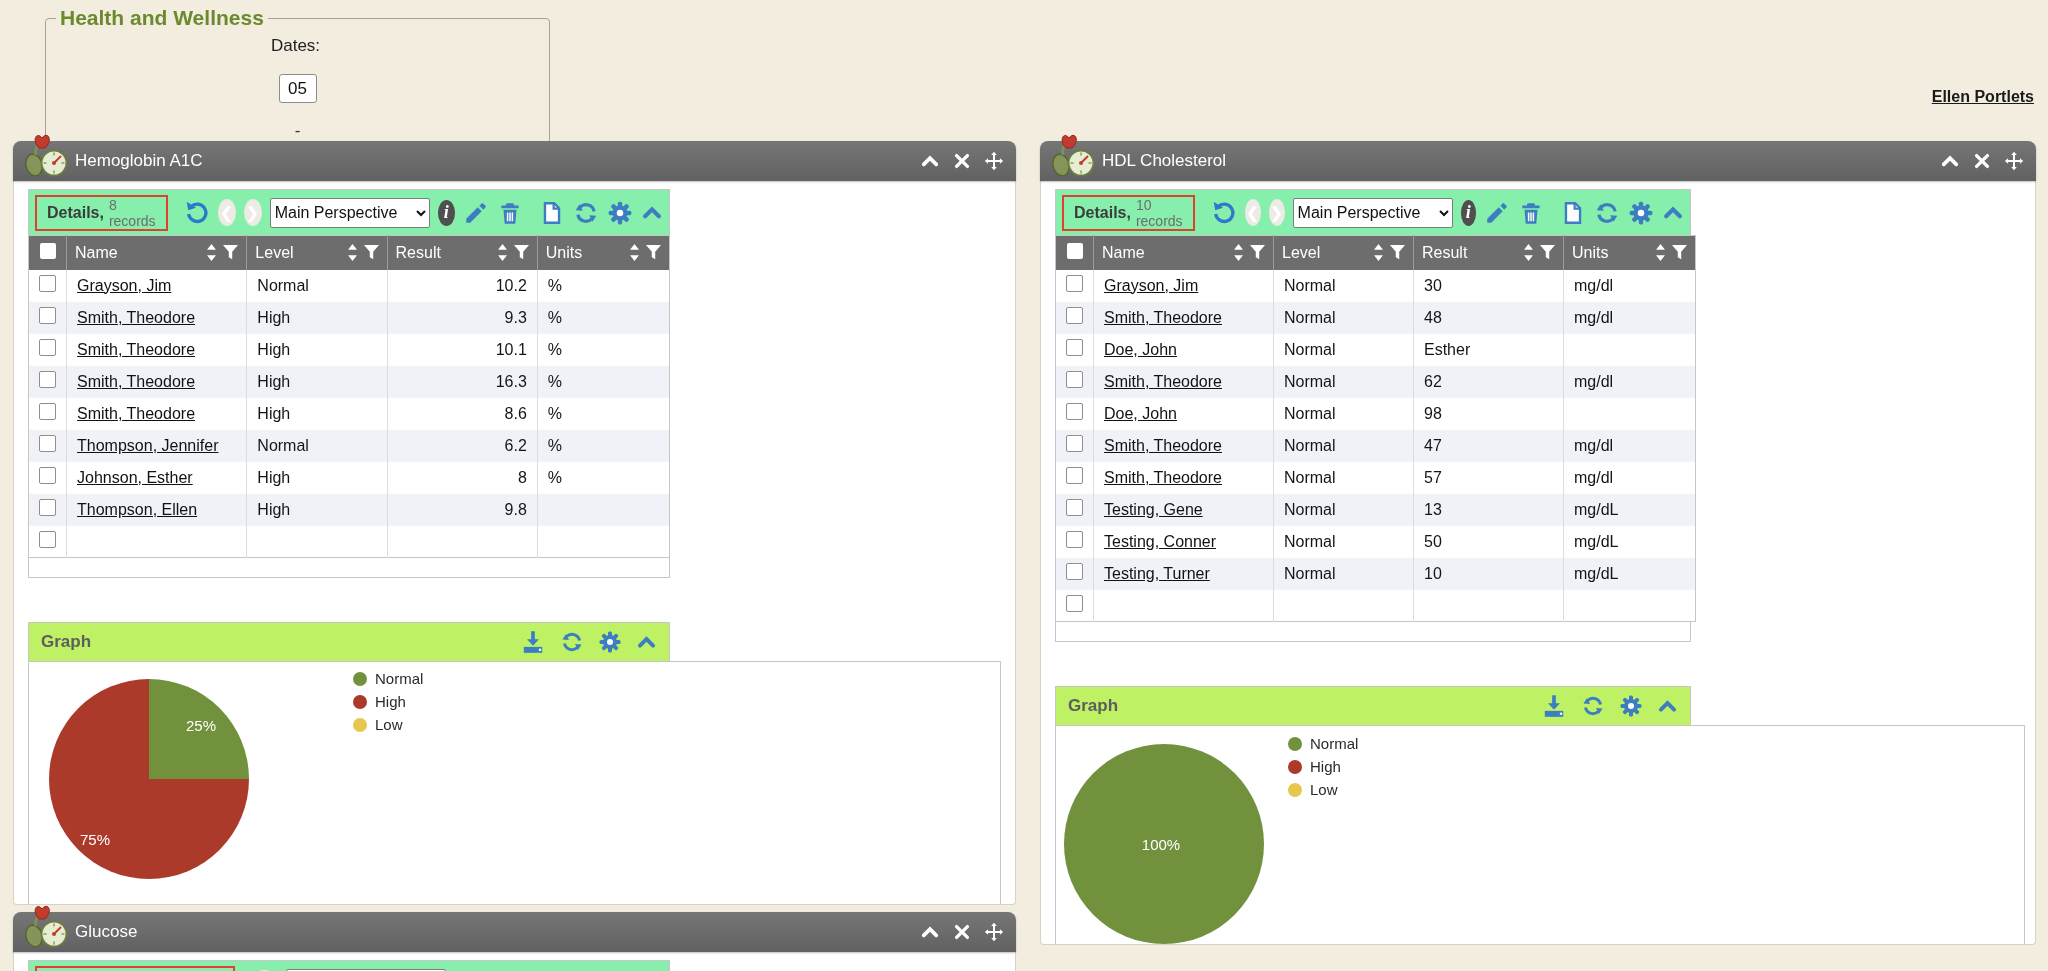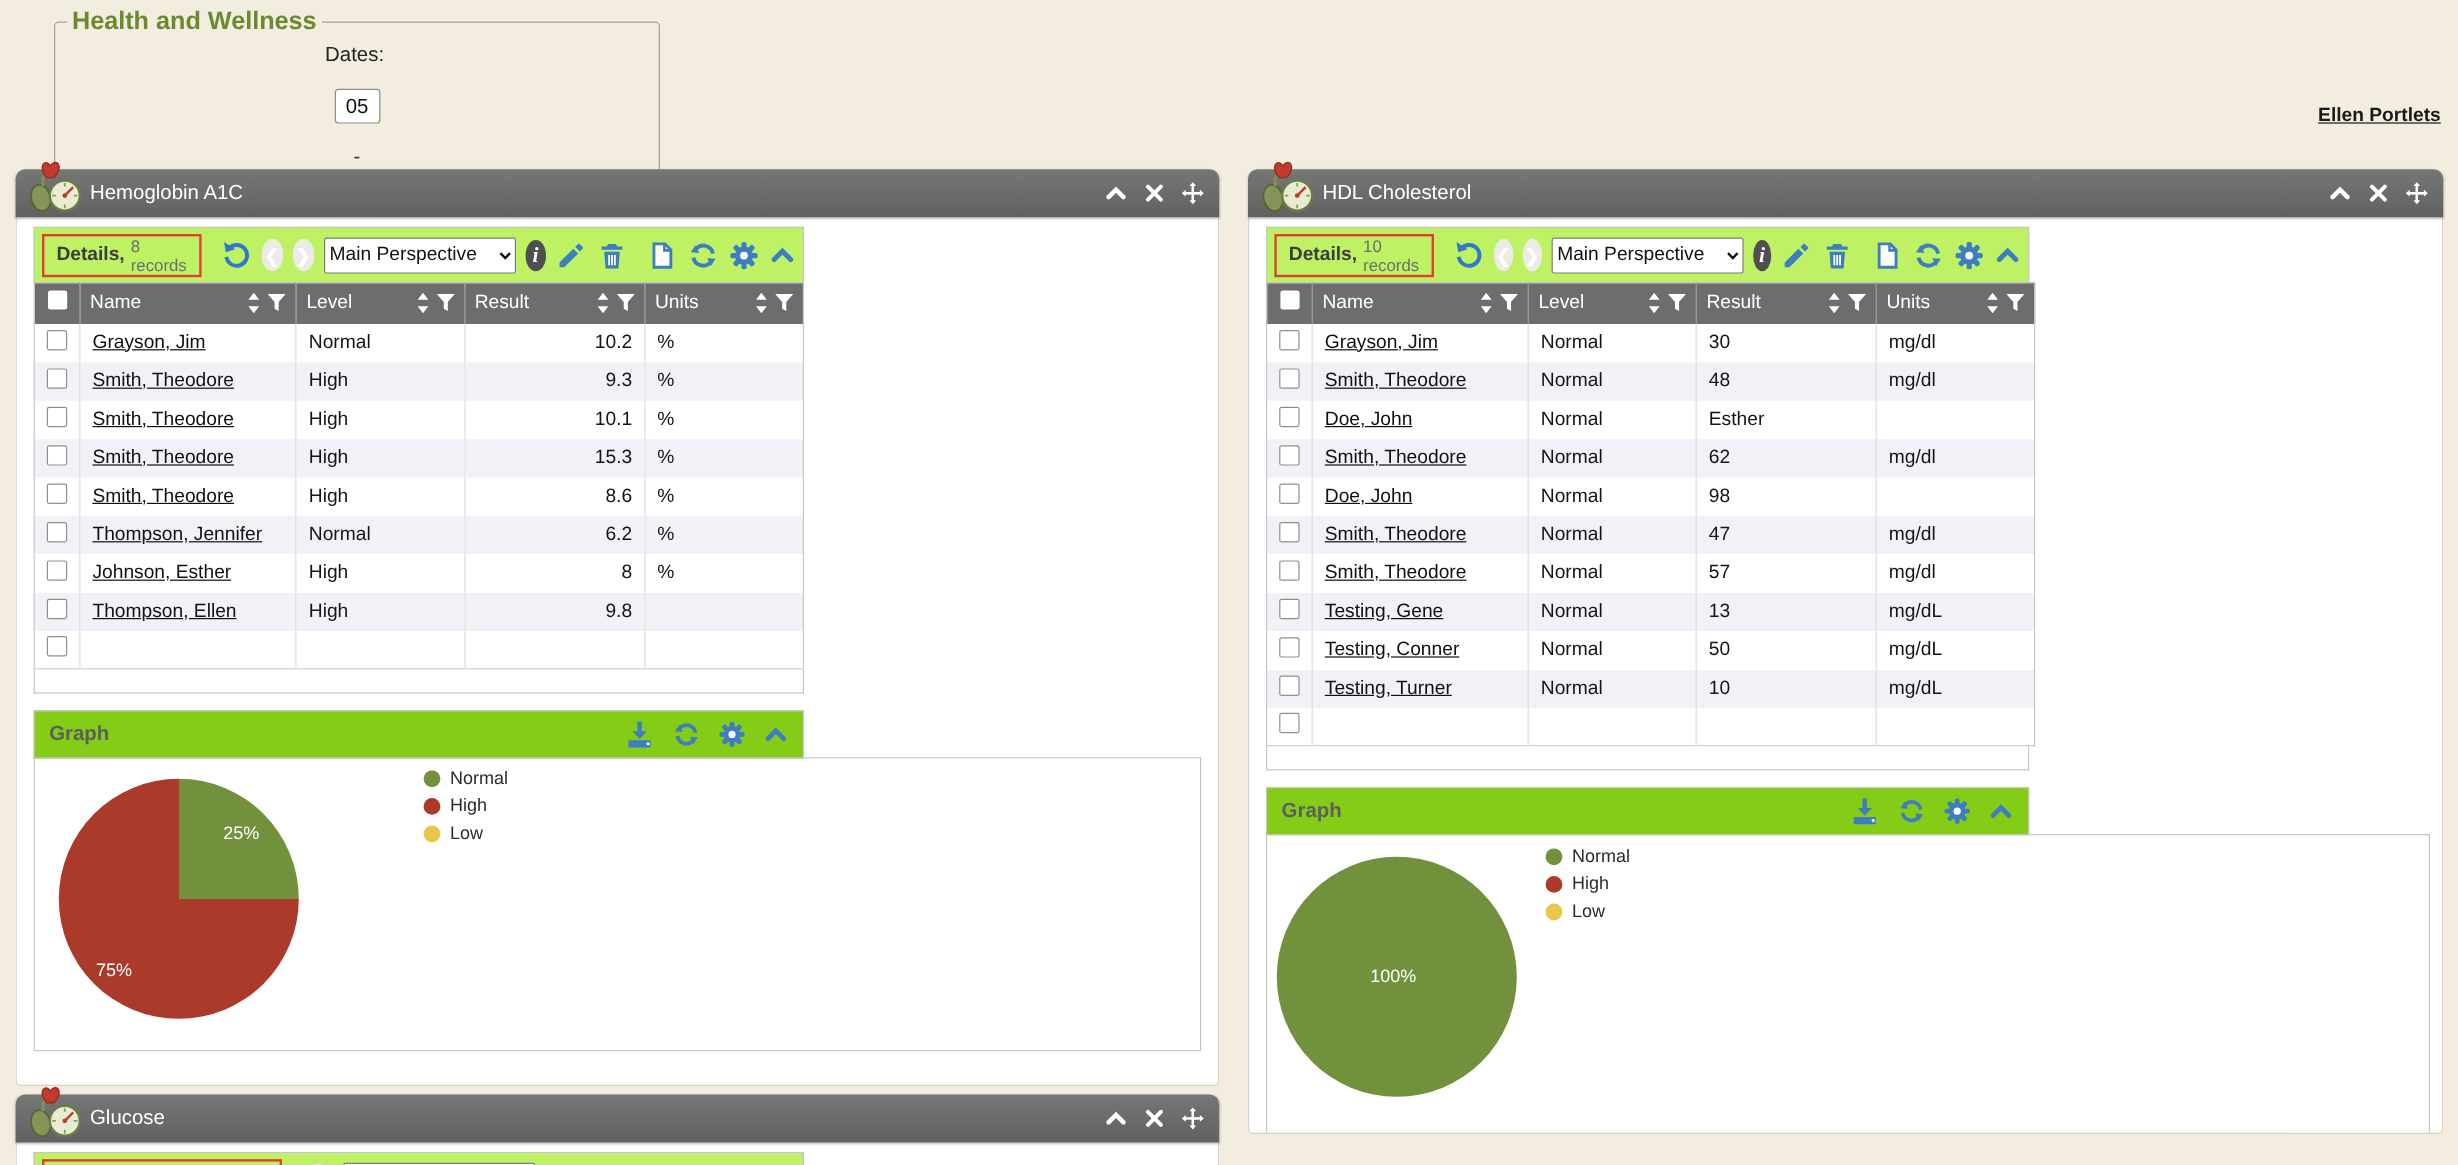--- a/index.html
+++ b/index.html
@@ -22,21 +22,21 @@
   
   .portlet { position:absolute; }
   .p-head { height:40px; background:linear-gradient(#767676,#616161); border-radius:8px 8px 0 0; display:flex; align-items:center; color:#fff; position:relative; padding-left:62px; box-shadow:0 1px 2px rgba(0,0,0,.25); }
   .p-title { font-size:17px; color:#fff; }
   .p-icon { position:absolute; left:10px; top:-9px; width:46px; height:48px; }
   .p-controls { position:absolute; right:12px; top:0; height:40px; display:flex; align-items:center; gap:12px; }
   .p-controls .wic { width:20px; height:20px; cursor:pointer; }
   .p-body { background:#fff; border:1px solid #d9d2c0; border-top:0; border-radius:0 0 4px 4px; padding:8px 14px 0 14px; overflow:hidden; }
 
   
-  .tb { height:46px; display:flex; align-items:center; gap:8px; padding:0 6px; border:1px solid #c6c6c6; border-bottom:0; background:#bef264; }
+  .tb { height:46px; display:flex; align-items:center; gap:8px; padding:0 6px; border:1px solid #c6c6c6; border-bottom:0; background:#86efac; }
   .redbox { border:2px solid #e2402f; height:36px; display:flex; align-items:baseline; gap:5px; padding:0 10px; align-items:center; margin-right:8px; }
   .redbox .d1 { font-size:16px; font-weight:bold; color:#3c3c3c; }
   .redbox .d2 { font-size:14px; color:#6d6d6d; }
   .ic { width:26px; height:26px; display:inline-block; cursor:pointer; flex:0 0 auto; }
   .nav-circle { width:27px; height:27px; border-radius:50%; background:#ecebe5; color:#fff; font-size:15px; font-weight:bold; display:flex; align-items:center; justify-content:center; cursor:default; }
   .sel { height:30px; min-width:160px; font-size:16px; border:1px solid #7d7d7d; border-radius:2px; background:#fff; color:#111; font-family:"Liberation Sans",sans-serif; }
   .info-circle { width:26px; height:26px; border-radius:50%; background:#4f4f4f; color:#fff; display:flex; align-items:center; justify-content:center; font-family:"Liberation Serif",serif; font-style:italic; font-weight:bold; font-size:18px; cursor:pointer; }
 
   
   table.tbl { border-collapse:collapse; table-layout:fixed; width:642px; border:1px solid #c6c6c6; background:#fff; }
@@ -50,21 +50,21 @@
   .tbl tbody tr:nth-child(even) td { background:#f1f2f7; }
   .tbl tbody tr.empty-row td { background:#fff; }
   .res-right td:nth-child(4) { text-align:right; }
   a.nl { color:#111; text-decoration:underline; cursor:pointer; }
   .cb { width:17px; height:17px; border:1px solid #8f8f8f; border-radius:2px; background:#fff; display:inline-block; cursor:pointer; }
   .cb-head { width:16px; height:16px; background:#fff; border-radius:2px; display:inline-block; }
   .cb-cell { text-align:center; }
   .tbl-foot { width:642px; height:20px; border:1px solid #c6c6c6; border-top:0; background:#fff; }
 
   
-  .g-head { width:642px; height:40px; border:1px solid #c6c6c6; background:#84cc16; display:flex; align-items:center; padding:0 12px; position:relative; z-index:2; }
+  .g-head { width:642px; height:40px; border:1px solid #c6c6c6; background:#bef264; display:flex; align-items:center; padding:0 12px; position:relative; z-index:2;margin-top:30px; }
   .g-head .g-title { font-size:17px; font-weight:bold; color:#5e5e5e; flex:1; }
   .g-head .gi { display:flex; gap:14px; align-items:center; }
   .chart-area { border:1px solid #c6c6c6; background:#fff; margin-top:-1px; position:relative; z-index:1; }
   .pie { position:absolute; width:200px; height:200px; border-radius:50%; }
   .pie-label { position:absolute; transform:translate(-50%,-50%); color:#fff; font-size:15px; }
   .legend { position:absolute; }
   .legend-item { display:flex; align-items:center; gap:8px; margin-bottom:6px; }
   .legend-dot { width:14px; height:14px; border-radius:50%; display:inline-block; }
   .legend-label { font-size:15px; color:#2b2b2b; }
 
@@ -299,21 +299,21 @@
             <td class="cb-cell"><span class="cb"></span></td>
             <td><a class="nl">Smith, Theodore</a></td>
             <td>High</td>
             <td>10.1</td>
             <td>%</td>
           </tr>
           <tr>
             <td class="cb-cell"><span class="cb"></span></td>
             <td><a class="nl">Smith, Theodore</a></td>
             <td>High</td>
-            <td>15.3</td>
+            <td>16.3</td>
             <td>%</td>
           </tr>
           <tr>
             <td class="cb-cell"><span class="cb"></span></td>
             <td><a class="nl">Smith, Theodore</a></td>
             <td>High</td>
             <td>8.6</td>
             <td>%</td>
           </tr>
           <tr>

